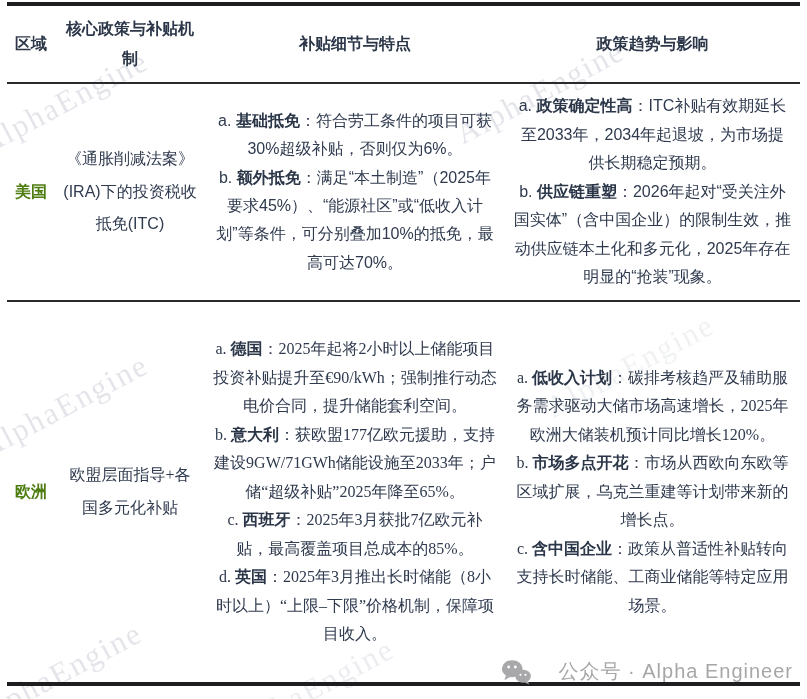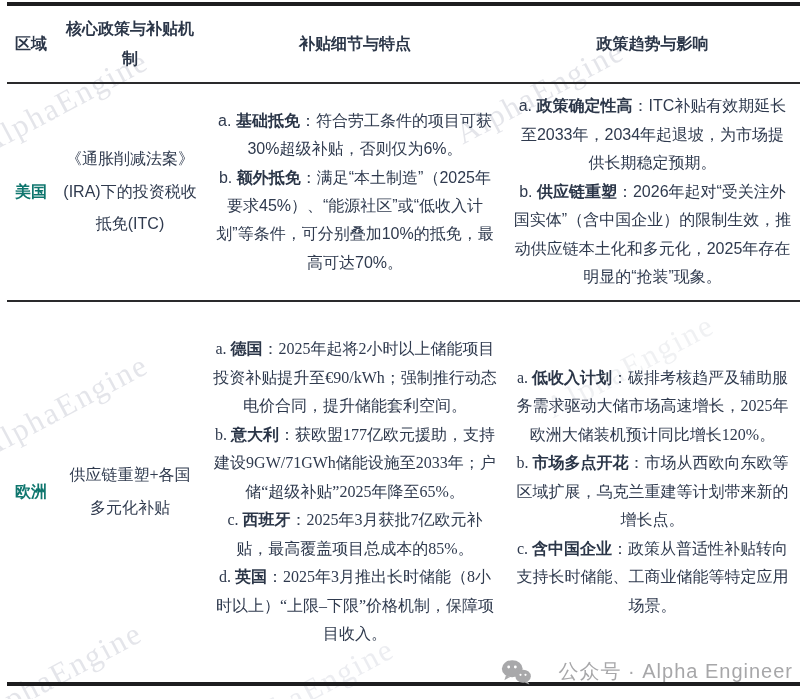--- a/index.html
+++ b/index.html
@@ -50,21 +50,21 @@
   }
   thead th {
     height: 76px;
     font-weight: bold;
     line-height: 1.9;
     border-bottom: 2px solid #2a2a2c;
     color: #2b3648;
   }
   tr.row-us td { height: 216px; border-bottom: 2px solid #2a2a2c; }
   tr.row-eu td { height: 380px; font-family: Liberation Serif, serif; }
-  .cell-region { font-weight: bold; line-height: 2.05; color: #0f766e; }
+  .cell-region { font-weight: bold; line-height: 2.05; color: #4d7c0f; }
   .cell-policy { line-height: 2.05; }
   .cell-items  { line-height: 1.78; }
   .cell-items p { margin: 0; }
   .term { font-weight: bold; color: #2b3648; }
   
   .footer-badge {
     position: absolute;
     right: 14px;
     bottom: 14px;
     display: flex;
@@ -112,21 +112,21 @@
           <p><span>a. </span><span class="term">基础抵免</span><span>：符合劳工条件的项目可获30%超级补贴，否则仅为6%。</span></p>
           <p><span>b. </span><span class="term">额外抵免</span><span>：满足“本土制造”（2025年要求45%）、“能源社区”或“低收入计划”等条件，可分别叠加10%的抵免，最高可达70%。</span></p>
         </td>
         <td class="cell-items">
           <p><span>a. </span><span class="term">政策确定性高</span><span>：ITC补贴有效期延长至2033年，2034年起退坡，为市场提供长期稳定预期。</span></p>
           <p><span>b. </span><span class="term">供应链重塑</span><span>：2026年起对“受关注外国实体”（含中国企业）的限制生效，推动供应链本土化和多元化，2025年存在明显的“抢装”现象。</span></p>
         </td>
       </tr>
       <tr class="row-eu">
         <td class="cell-region">欧洲</td>
-        <td class="cell-policy">供应链重塑+各国多元化补贴</td>
+        <td class="cell-policy">欧盟层面指导+各国多元化补贴</td>
         <td class="cell-items">
           <p><span>a. </span><span class="term">德国</span><span>：2025年起将2小时以上储能项目投资补贴提升至€90/kWh；强制推行动态电价合同，提升储能套利空间。</span></p>
           <p><span>b. </span><span class="term">意大利</span><span>：获欧盟177亿欧元援助，支持建设9GW/71GWh储能设施至2033年；户储“超级补贴”2025年降至65%。</span></p>
           <p><span>c. </span><span class="term">西班牙</span><span>：2025年3月获批7亿欧元补贴，最高覆盖项目总成本的85%。</span></p>
           <p><span>d. </span><span class="term">英国</span><span>：2025年3月推出长时储能（8小时以上）“上限–下限”价格机制，保障项目收入。</span></p>
         </td>
         <td class="cell-items">
           <p><span>a. </span><span class="term">低收入计划</span><span>：碳排考核趋严及辅助服务需求驱动大储市场高速增长，2025年欧洲大储装机预计同比增长120%。</span></p>
           <p><span>b. </span><span class="term">市场多点开花</span><span>：市场从西欧向东欧等区域扩展，乌克兰重建等计划带来新的增长点。</span></p>
           <p><span>c. </span><span class="term">含中国企业</span><span>：政策从普适性补贴转向支持长时储能、工商业储能等特定应用场景。</span></p>

